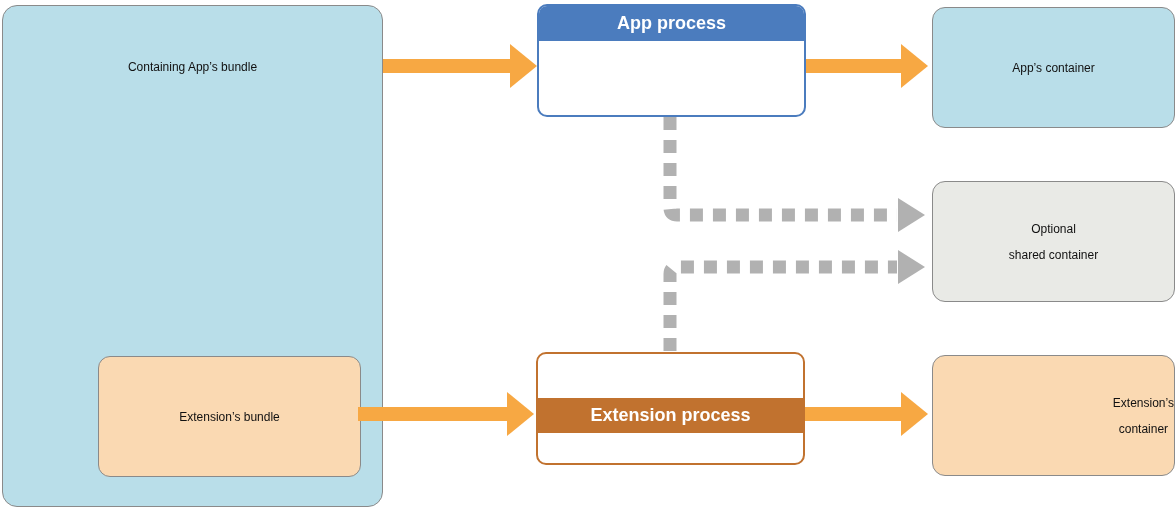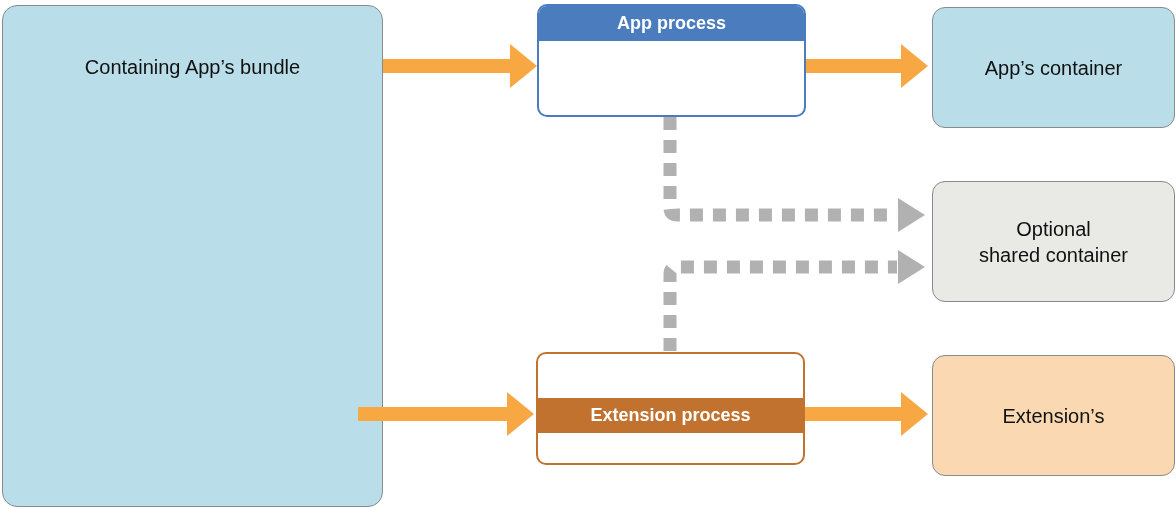--- a/index.html
+++ b/index.html
@@ -25,21 +25,21 @@
     position: absolute; left: 0; top: 48px; width: 100%;
     text-align: center;
   }
   .bundle-box {
     left: 95px; top: 350px; width: 263px; height: 121px;
     background: #FAD9B2;
     border-radius: 12px;
     display: flex; align-items: center; justify-content: center;
   }
   .label {
-    font-size: 20px;
+    font-size: 12px;
     color: #111111;
     text-align: center;
     line-height: 26px;
   }
   .process {
     position: absolute;
     box-sizing: border-box;
     background: #ffffff;
     border-radius: 10px;
     overflow: hidden;
@@ -62,34 +62,37 @@
   .process-app .process-header { background: #4B7CBE; }
   .process-ext .process-header { background: #C1722F; margin-top: 44px; }
   .right-box {
     left: 932px; width: 243px; height: 121px;
     border-radius: 13px;
     display: flex; flex-direction: column;
     align-items: center; justify-content: center;
   }
   .apps-container  { top: 7px;   background: #B9DEE9; }
   .shared-container{ top: 181px; background: #E9EAE6; }
-  .ext-container   { top: 355px; background: #FAD9B2; }
+  .ext-container   { top: 355px; background: #FAD9B2; align-items: flex-end; }
   .overlay {
     position: absolute; left: 0; top: 0;
     pointer-events: none;
   }
 </style>
 </head>
 <body>
 
 <div class="canvas">
 
   <div class="node big-left">
     <div class="label top-label">Containing App’s bundle</div>
 
+    <div class="node bundle-box">
+      <div class="label">Extension’s bundle</div>
+    </div>
   </div>
 
   <div class="process process-app">
     <div class="process-header">
       <span>App process</span>
     </div>
   </div>
 
   <div class="process process-ext">
     <div class="process-header">
@@ -104,20 +107,21 @@
     </div>
   </div>
 
   <div class="node right-box apps-container">
     <div class="label">App’s container</div>
   </div>
 
   <div class="node right-box ext-container">
     <div class="label">
       <span style="display:block">Extension’s</span>
+      <span style="display:block">container</span>
     </div>
   </div>
 
   <svg class="overlay" width="1176" height="510" viewBox="0 0 1176 510">
 
     <line x1="383" y1="66" x2="511" y2="66" stroke-width="14" stroke="#F7A843"></line>
     <polygon points="510,44 510,88 537,66" fill="#F7A843"></polygon>
 
     <line x1="806" y1="66" x2="902" y2="66" stroke-width="14" stroke="#F7A843"></line>
     <polygon points="901,44 901,88 928,66" fill="#F7A843"></polygon>

